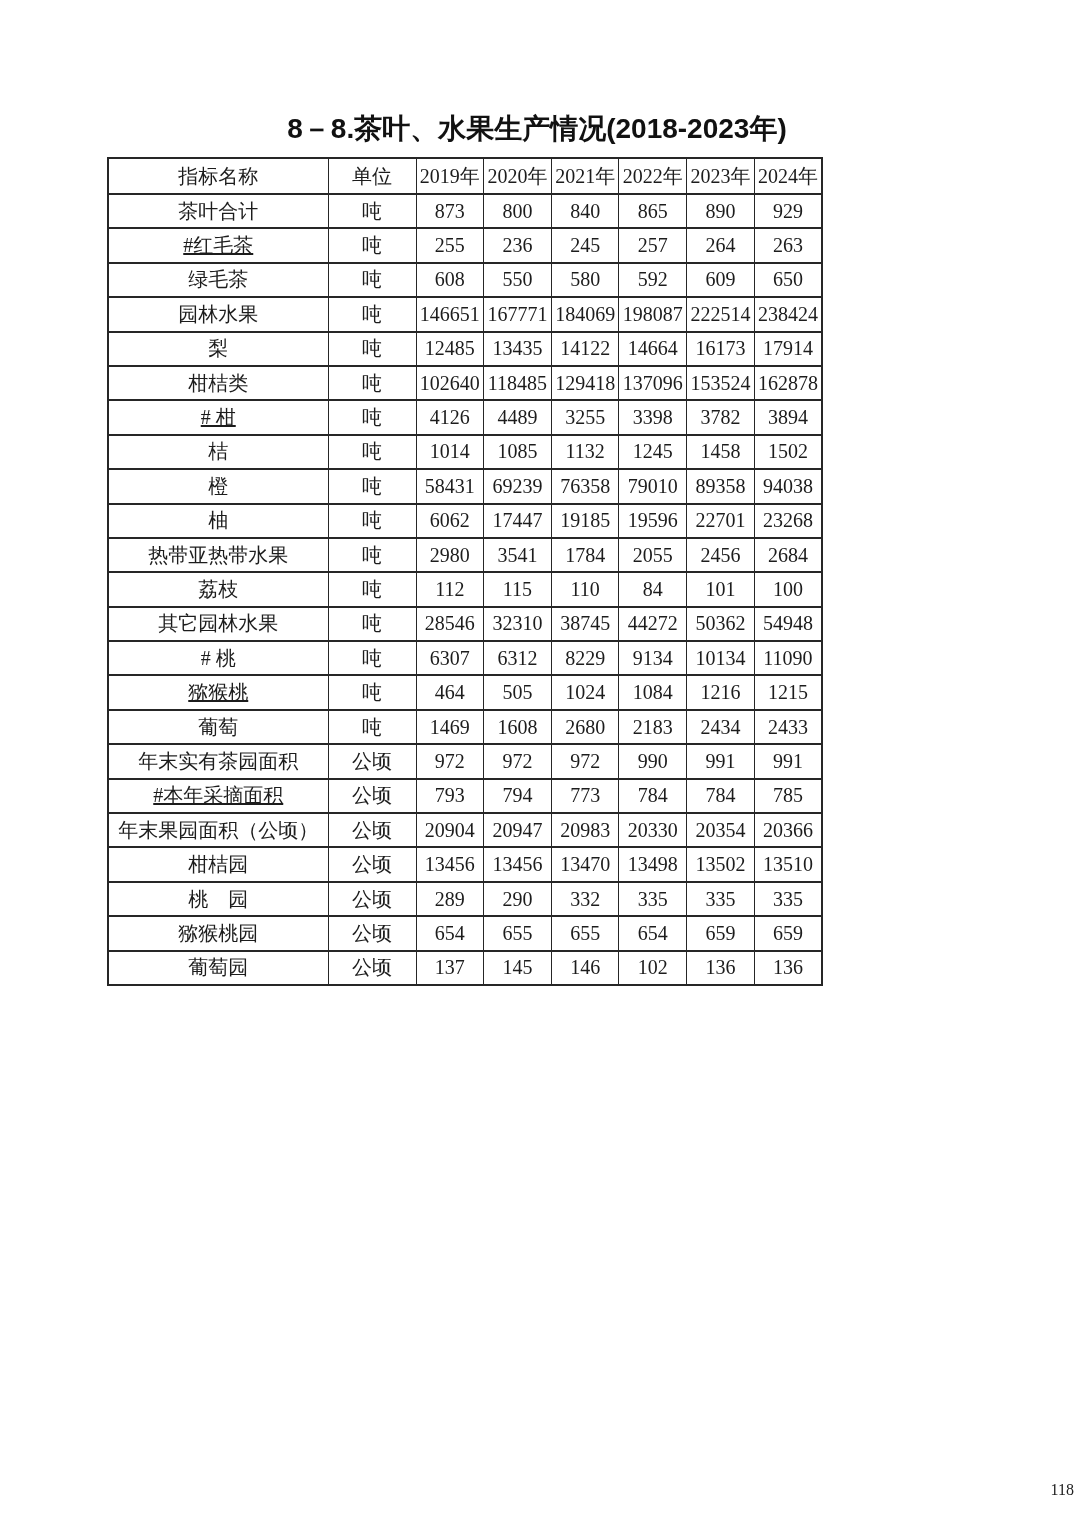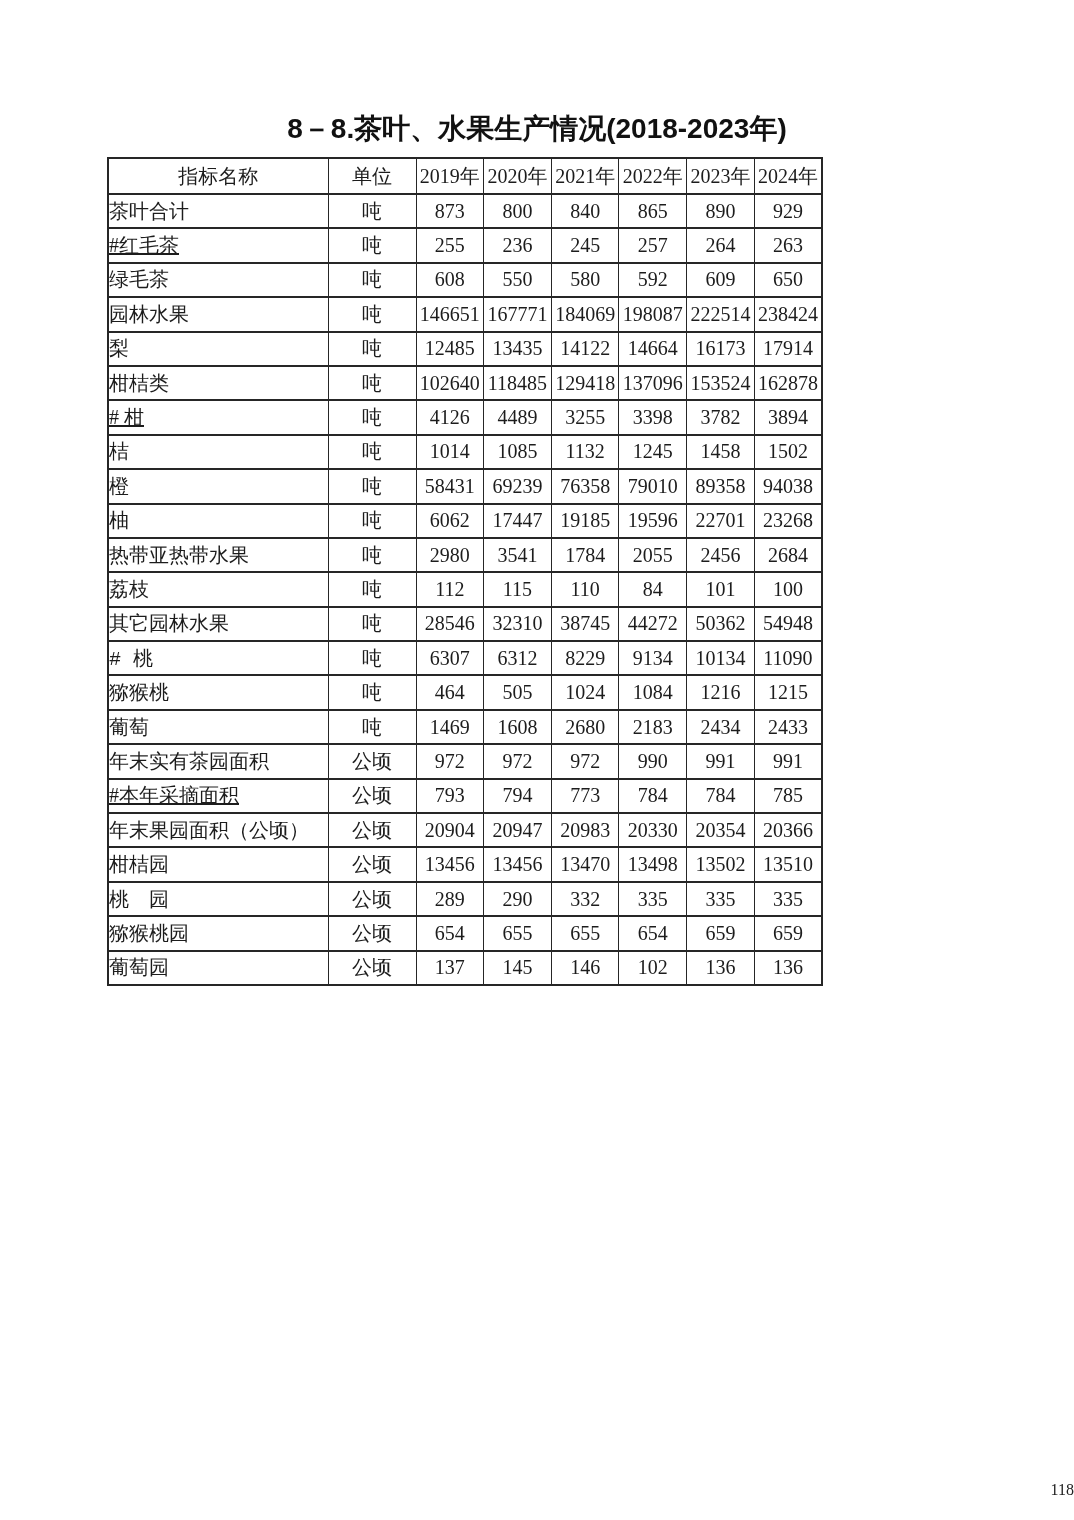--- a/index.html
+++ b/index.html
@@ -51,32 +51,32 @@
     overflow: hidden;
   }
   .stats-table th {
     height: 34px;
     text-align: center;
   }
   .stats-table td {
     height: 32.4px;
   }
   td.ind {
-    text-align: left;
+    text-align: center;
     white-space: pre;
     margin-left: 36px;
   }
   td.unit, td.val {
     text-align: center;
   }
   .indent-0 { padding-left: 5px; }
   .indent-1 { padding-left: 20px; text-decoration: underline; }
-  .indent-2 { padding-left: 31px; font-family: Liberation Mono, monospace; }
+  .indent-2 { padding-left: 31px; }
   .indent-3 { padding-left: 40px; }
-  .indent-4 { padding-left: 49px; }
+  .indent-4 { padding-left: 49px; text-decoration: underline; }
   .page-number {
     position: absolute;
     top: 1481px;
     left: 0;
     width: 100%;
     text-align: right;
     font-size: 16px;
     color: #222222;
   }
 </style>

